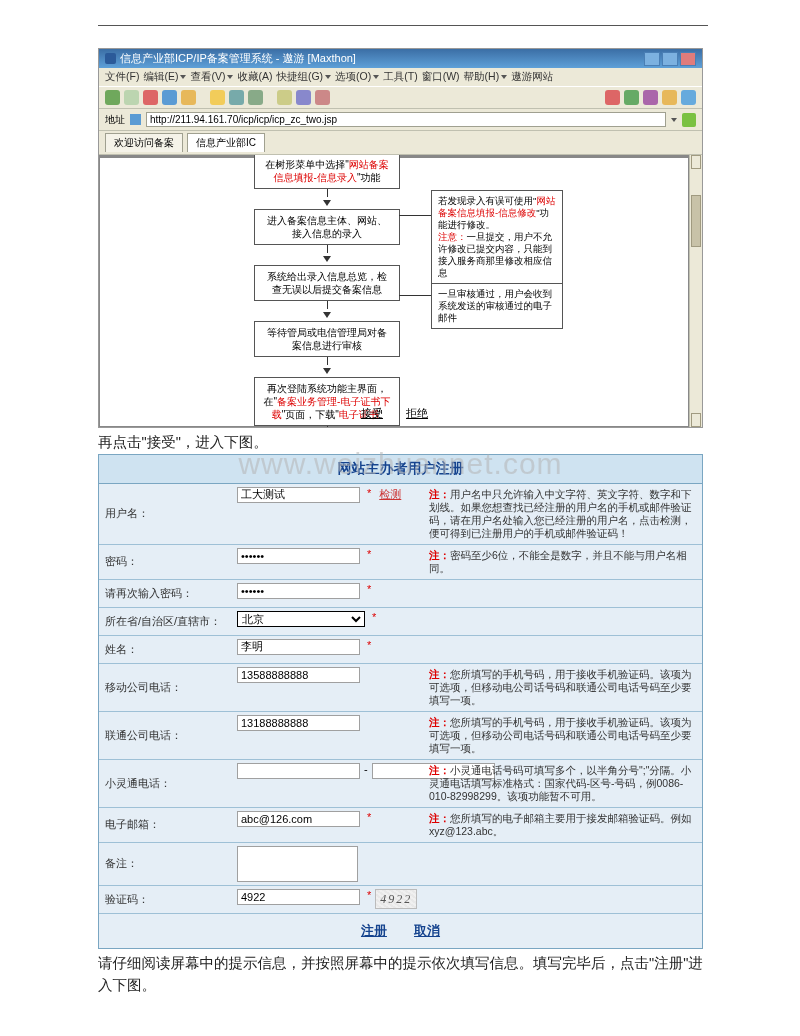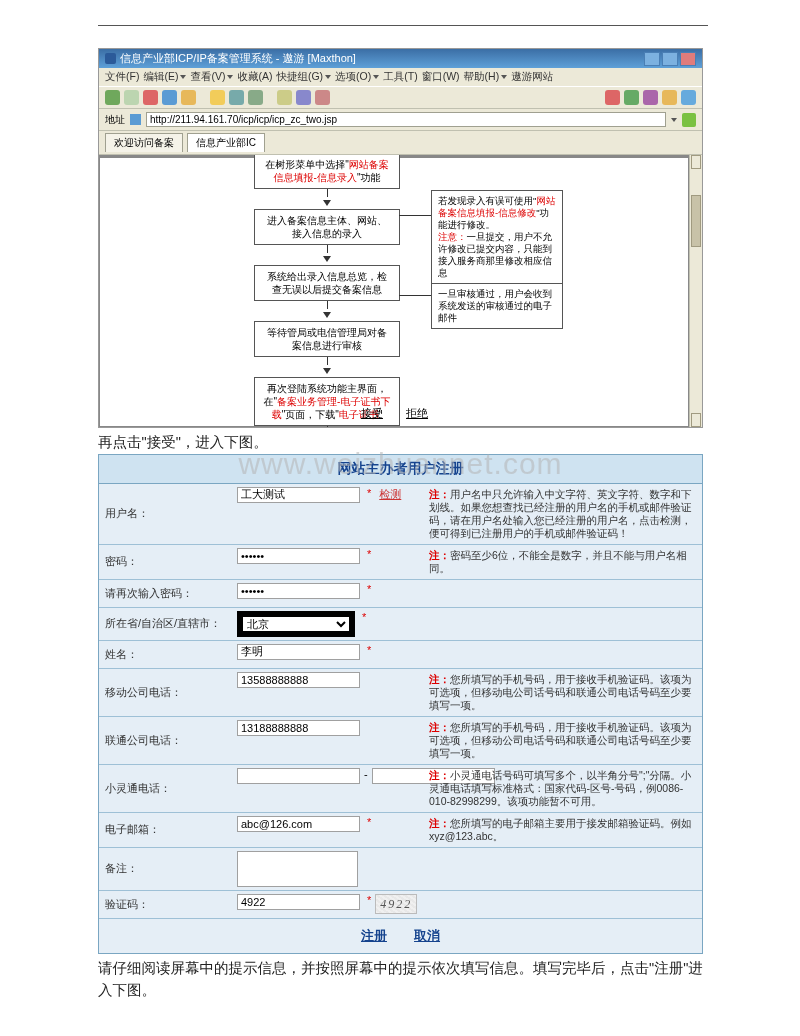--- a/index.html
+++ b/index.html
@@ -47,21 +47,21 @@
   .mid{width:180px;padding:3px 6px;display:flex;align-items:flex-start;gap:4px}
   .mid input{border:1px solid #a0a0a0;padding:1px 3px;width:115px;font-size:11px;background:#fff}
   .req{color:#d00;margin-left:3px}
   .hint{flex:1;padding:4px 6px;font-size:10.5px;line-height:13px;color:#333}
   .hint .hl{color:#d00;font-weight:bold}
   .det{color:#c33;text-decoration:underline;margin-left:4px}
   .form-actions{text-align:center;padding:8px 12px;background:#e5eef6}
   .form-actions span{color:#15438e;font-weight:bold;text-decoration:underline;margin:0 12px;font-size:13px}
   .captcha{display:inline-block;width:50px;height:18px;border:1px solid #bbb;background:repeating-linear-gradient(35deg,#f0f0f0,#f0f0f0 2px,#e8e8e8 2px,#e8e8e8 4px);text-align:center;font-style:italic;font-family:serif;letter-spacing:2px;font-size:12px;line-height:18px;color:#555;vertical-align:middle}
   textarea.mi{border:1px solid #a0a0a0;font-size:11px;width:115px;height:30px;resize:none;background:#fff}
-  select.mi{border:6px solid #000000;font-size:11px;width:118px;background:#fff}
+  select.mi{border:1px solid #000000;font-size:11px;width:128px;background:#fff}
   .smallin{border:1px solid #a0a0a0;padding:1px 3px;width:52px;font-size:11px;background:#fff}
 </style>
 </head>
 <body>
 
 <div class="page">
   <hr class="hr-top">
 
   <div class="screenshot1">
     <div class="titlebar">

